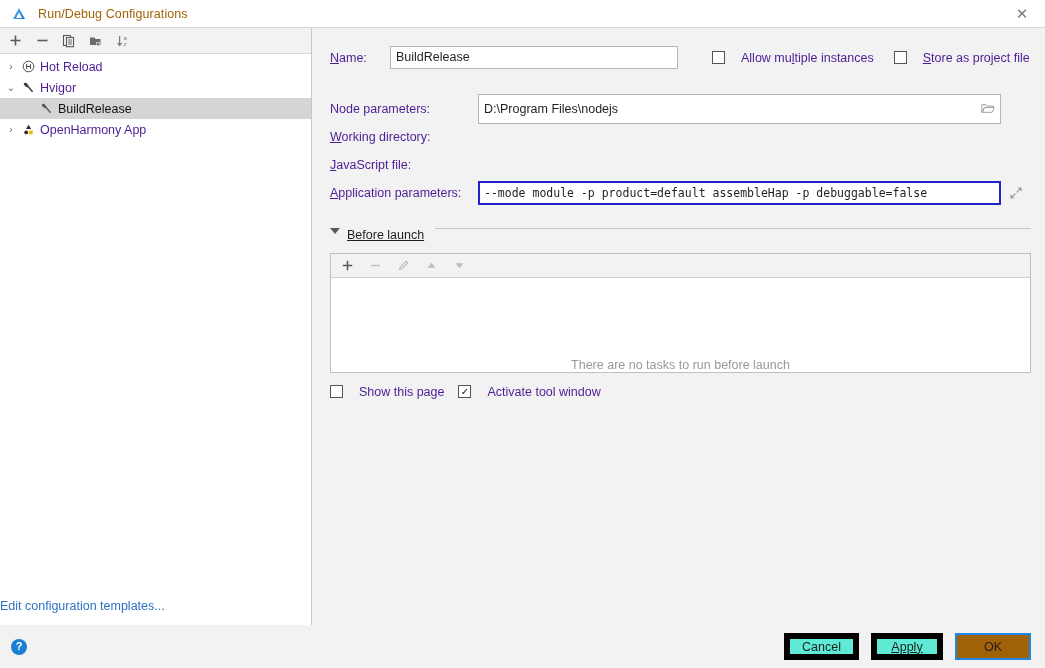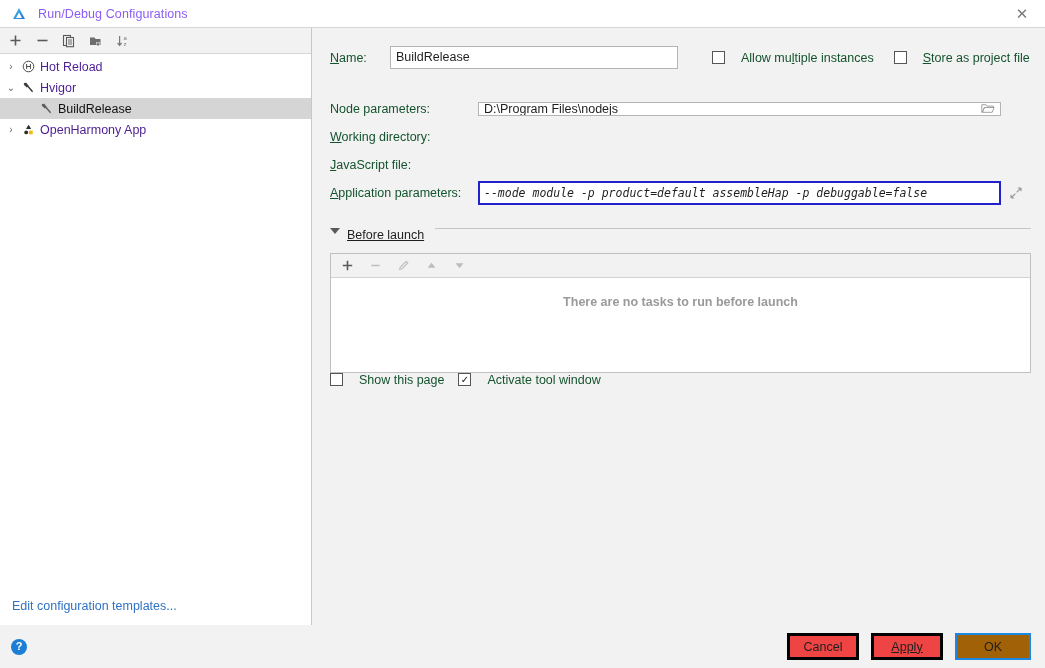--- a/index.html
+++ b/index.html
@@ -29,21 +29,21 @@
     flex: 0 0 28px;
     border-bottom: 1px solid #d6d6d6;
   }
   .title-icon {
     width: 16px; height: 16px;
     margin-left: 11px; margin-right: 11px;
     flex: 0 0 16px;
   }
   .title-text {
     font-size: 12.5px;
-    color: #8b5cf6;
+    color: #a16207;
     letter-spacing: 0.1px;
   }
   .title-spacer { flex: 1 1 auto; }
   .close-btn {
     width: 46px; height: 27px;
     display: flex; align-items: center; justify-content: center;
     color: #7a7a7a;
     font-size: 15px;
     line-height: 1;
   }
@@ -104,40 +104,39 @@
     width: 17px; flex: 0 0 17px;
     display: flex; align-items: center; justify-content: center;
     margin-right: 3px;
   }
   .tree-label-bold { font-weight: normal; color: #4c1d95; }
   .tree-label { color: #111; }
   .indent { width: 18px; flex: 0 0 18px; }
   .left-footer {
     flex: 0 0 38px;
     display: flex; align-items: center;
-    padding-left: 12px;
     background: #fff;
   }
   .link {
     color: #2f72c4;
     font-size: 12.5px;
     cursor: pointer;
   }
 
   
   .right-panel {
     flex: 1 1 auto;
     background: #f2f2f2;
     padding: 0 14px 0 18px;
     position: relative;
     overflow: hidden;
   }
   .lbl {
     font-size: 12.5px;
-    color: #14532d;
+    color: #4c1d95;
     white-space: nowrap;
   }
   .u { text-decoration: underline; }
 
   .row-name {
     margin-top: 18px;
     display: flex;
     align-items: center;
   }
   .name-label { width: 60px; flex: 0 0 60px; }
@@ -195,36 +194,35 @@
     font-size: 12.5px;
   }
   .field-ctl {
     position: relative;
     flex: 1 1 auto;
     display: flex;
     align-items: center;
   }
   .field-input {
     flex: 1 1 auto;
-    height: 14px;
+    height: 30px;
     border: 1px solid #b4b4b4;
     background: #fff;
     display: flex;
     align-items: center;
     padding: 0 26px 0 5px;
     font-size: 12.5px;
     white-space: nowrap;
     overflow: hidden;
     position: relative;
   }
   .field-input.focused {
     border: 2px solid #2222cc;
     height: 24px;
     padding-left: 4px;
-    font-style: italic;
   }
   .field-input.mono {
     font-family: "DejaVu Sans Mono", monospace;
     font-size: 11.5px;
   }
   .browse {
     position: absolute;
     right: 5px; top: 50%;
     transform: translateY(-50%);
     width: 15px; height: 13px;
@@ -284,31 +282,31 @@
     display: flex;
     align-items: center;
     padding-left: 8px;
     gap: 12px;
     color: #5a5a5a;
   }
   .bl-toolbar .dim { color: #b8b8b8; }
   .bl-body {
     flex: 1 1 auto;
     display: flex;
-    align-items: flex-start;
+    align-items: flex-end;
     justify-content: center;
     padding-top: 17px;
     background: #fff;
-    font-weight: bold;
   }
   .bl-empty {
     color: #9a9a9a;
     font-size: 12.5px;
   }
   .bottom-checks {
+    margin-top: 12px;
     display: flex;
     align-items: center;
     gap: 14px;
   }
 
   
   .footer {
     flex: 0 0 43px;
     background: #f2f2f2;
     display: flex;
@@ -324,22 +322,22 @@
     color: #fff;
     font-size: 11px;
     font-weight: bold;
     display: flex; align-items: center; justify-content: center;
     line-height: 1;
   }
   .footer-spacer { flex: 1 1 auto; }
   .btn {
     height: 27px;
     min-width: 72px;
-    border: 3px solid #000000;
-    background: #ef4444;
+    border: 6px solid #000000;
+    background: #5eead4;
     display: flex; align-items: center; justify-content: center;
     font-size: 12.5px;
     color: #1f1f1f;
     margin-left: 12px;
     padding: 0 12px;
   }
   .btn.primary {
     border: 2px solid #1d87e4;
     background: #a16207;
     min-width: 76px;

